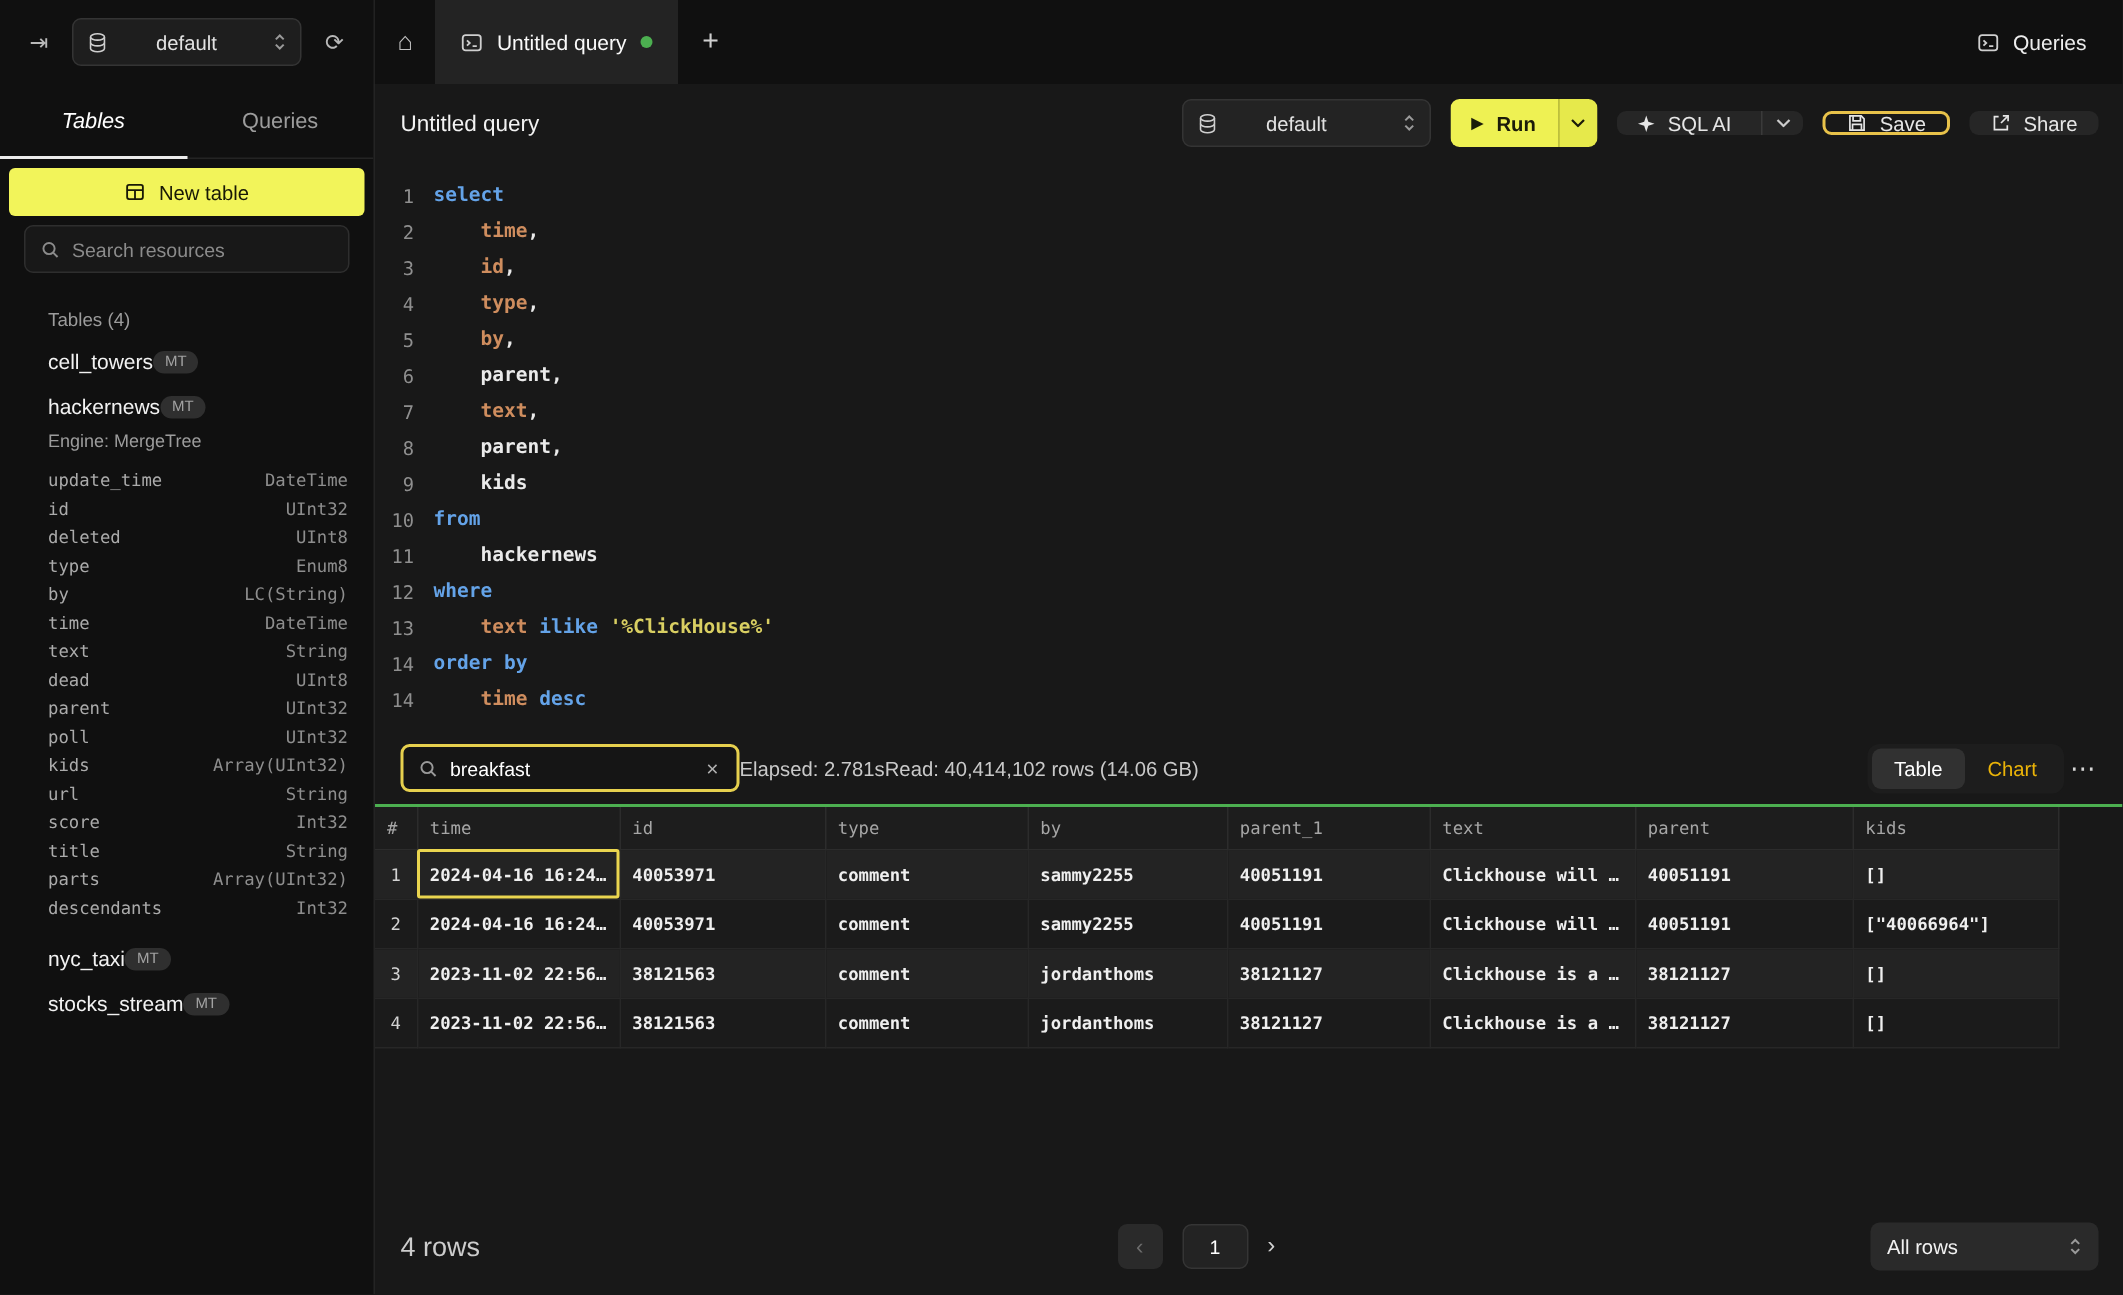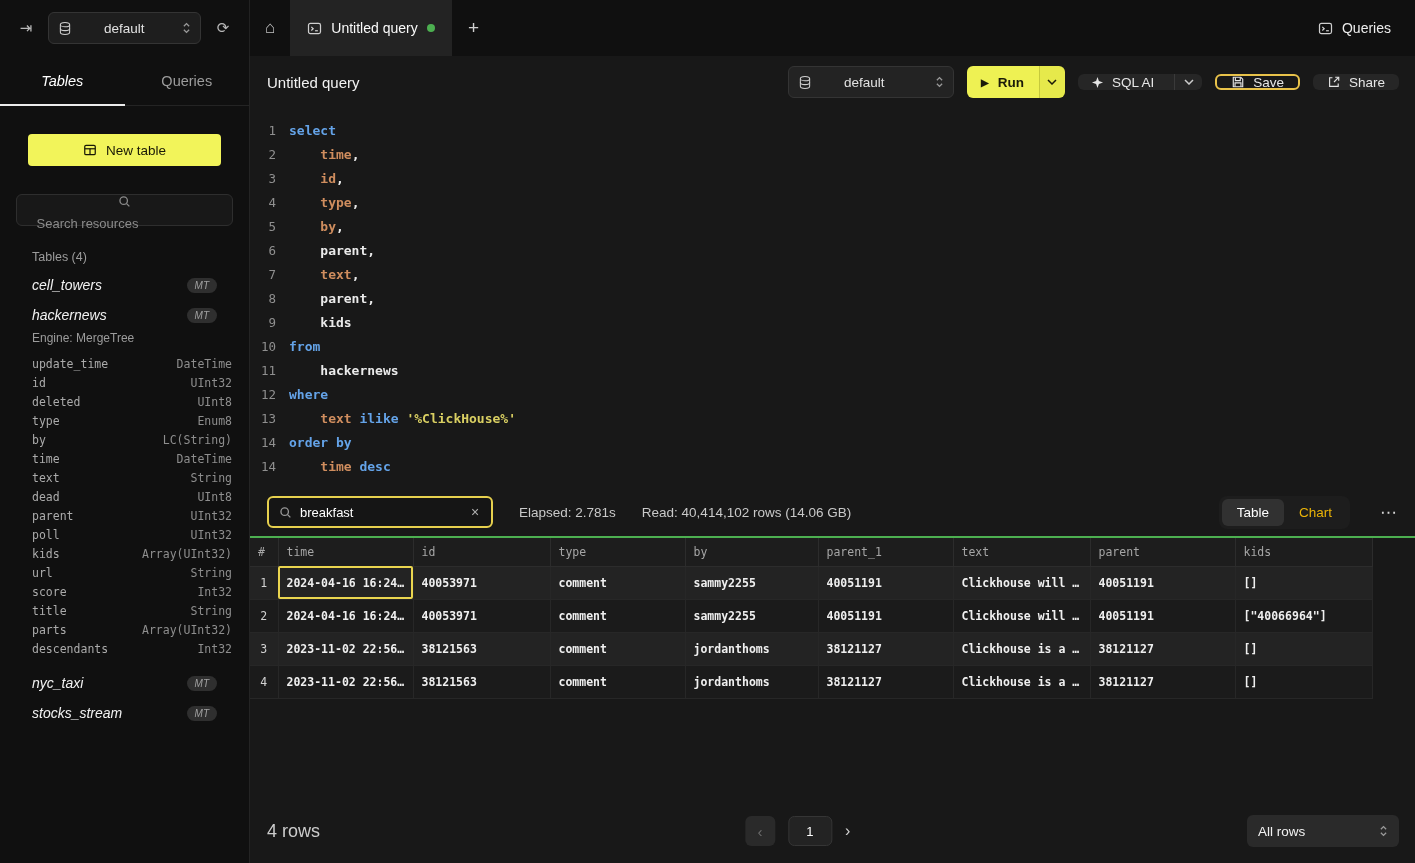--- a/index.html
+++ b/index.html
@@ -30,27 +30,27 @@
 
   
   .body { flex:1; display:flex; min-height:0; }
 
   
   .sidebar { width:250px; flex-shrink:0; background:#101010; border-right:1px solid #242424; display:flex; flex-direction:column; overflow:hidden; }
   .side-tabs { height:50px; display:flex; border-bottom:1px solid #242424; flex-shrink:0; }
   .side-tab { flex:1; display:flex; align-items:center; justify-content:center; color:#9c9c9c; font-size:14.5px; position:relative; cursor:pointer; }
   .side-tab.active { color:#ffffff;font-style:italic; }
   .side-tab.active::after { content:""; position:absolute; left:0; right:0; bottom:-1px; height:2px; background:#ececec; }
-  .new-table-btn { margin:28px; height:32px; flex-shrink:0; background:#f2f45a; border:none; border-radius:4px; color:#181806; font-size:13.5px; display:flex; align-items:center; justify-content:center; gap:9px;text-align:center; }
-  .search-box { margin:0 16px 12px; height:32px; flex-shrink:0; background:#181818; border:1px solid #2e2e2e; border-radius:6px; display:flex; align-items:center; gap:8px; padding:0 10px; color:#8b8b8b;flex-direction:column; }
+  .new-table-btn { margin:6px; height:32px; flex-shrink:0; background:#f2f45a; border:none; border-radius:4px; color:#181806; font-size:13.5px; display:flex; align-items:center; justify-content:center; gap:9px;text-align:center; }
+  .search-box { margin:0 16px 12px; height:32px; flex-shrink:0; background:#181818; border:1px solid #2e2e2e; border-radius:6px; display:flex; align-items:center; gap:8px; padding:0 10px; color:#8b8b8b; }
   .search-box input { flex:1; min-width:0; background:none; border:none; outline:none; color:#e6e6e6; font-size:13px; font-family:inherit; }
   .search-box input::placeholder { color:#8b8b8b; }
   .section-title { padding:12px 16px 6px 32px; color:#9c9c9c; font-size:12.5px; flex-shrink:0; }
   .tables-list { overflow:hidden; }
-  .table-item { display:flex; align-items:center; justify-content:space-between; padding:7px 32px; cursor:pointer;font-style:italic; }
+  .table-item { display:flex; align-items:center; padding:7px 32px; cursor:pointer; }
   .table-name { color:#f2f2f2; font-size:14px; }
   .badge { background:#2f2f2f; color:#a2a2a2; font-size:10px; padding:2px 8px; border-radius:9px; }
   .engine-line { padding:1px 32px 9px; color:#9c9c9c; font-size:12px; }
   .cols-group { padding-bottom:10px; }
   .col-row { display:flex; align-items:center; justify-content:space-between; padding:2.5px 17px 2.5px 32px; font-family:"DejaVu Sans Mono",monospace; font-size:11.5px; cursor:pointer; }
   .col-name { color:#ababab; }
   .col-type { color:#8e8e8e; }
 
   
   .main { flex:1; min-width:0; display:flex; flex-direction:column; background:#181818; }
@@ -71,21 +71,21 @@
   .editor { padding:10px 0; flex-shrink:0; cursor:text; }
   .code-line { display:flex; height:24px; align-items:center; font-family:"DejaVu Sans Mono",monospace; font-size:13px; }
   .line-num { width:26px; flex-shrink:0; text-align:right; color:#8f8f8f; font-size:12.5px; }
   .line-content { margin-left:13px; white-space:pre; font-weight:bold; }
   .tok-kw { color:#64a3e8; }
   .tok-fld { color:#cf8d5e; }
   .tok-pl { color:#eaeaea; }
   .tok-str { color:#d9cf62; }
 
   
-  .results-toolbar { height:50px; flex-shrink:0; display:flex; align-items:center; gap:26px; padding:0 16px 0 17px; border-bottom:2px solid #4caf50; }
+  .results-toolbar { height:50px; flex-shrink:0; display:flex; align-items:center; padding:0 16px 0 17px; border-bottom:2px solid #4caf50; }
   .filter-box { width:226px; height:32px; background:#151515; border:2px solid #e6d04e; border-radius:6px; display:flex; align-items:center; gap:8px; padding:0 6px 0 10px; }
   .filter-box svg { color:#9a9a9a; }
   .filter-box input { flex:1; min-width:0; background:none; border:none; outline:none; color:#ffffff; font-size:13px; font-family:inherit; }
   .clear-btn { background:none; border:none; color:#b0b0b0; font-size:14px; width:20px; }
   .stat { color:#c9c9c9; font-size:13.5px; white-space:nowrap; }
   .view-toggle { margin-left:auto; background:#1d1d1d; border-radius:8px; padding:3px; display:flex; }
   .view-btn { height:27px; padding:0 15px; border:none; border-radius:6px; background:none; color:#eab308; font-size:13.5px; display:flex; align-items:center; }
   .view-btn.active { background:#313131; color:#ffffff; }
   .more-btn { background:none; border:none; color:#d6d6d6; font-size:17px; padding:0 2px; margin-left:2px; }
 

